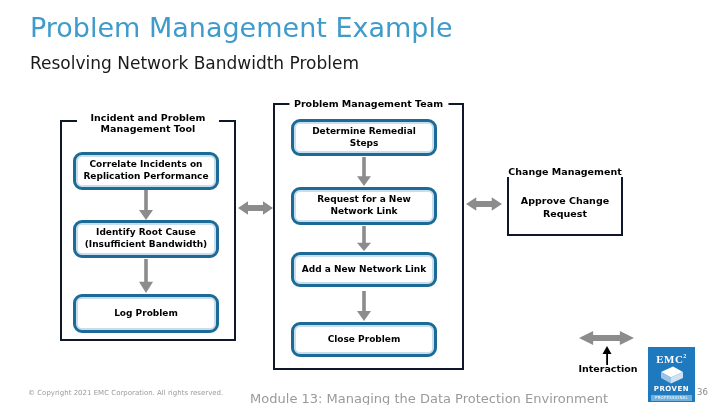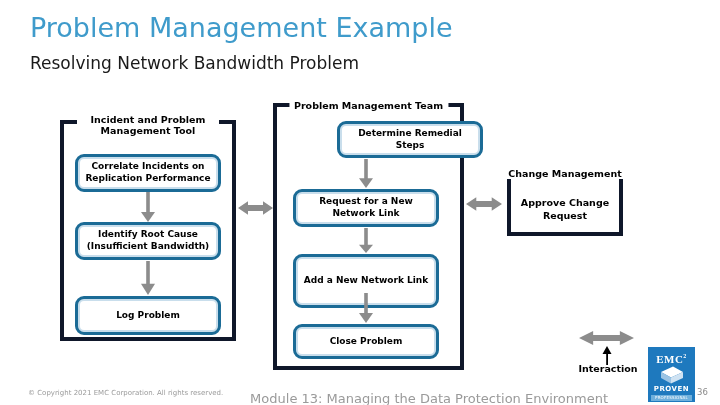--- a/index.html
+++ b/index.html
@@ -4,21 +4,21 @@
 <style>
   html,body { margin:0; padding:0; background:#e8e8e8; }
   .slide {
     position:relative; width:720px; height:405px; background:#ffffff;
     font-family:"DejaVu Sans","Liberation Sans",sans-serif; overflow:hidden;
     margin:0 auto;
   }
   .title { position:absolute; left:30px; top:12px; font-size:27px; color:#3F9BCB; white-space:nowrap; }
   .subtitle { position:absolute; left:30px; top:53px; font-size:17px; color:#1a1a1a; white-space:nowrap; }
 
-  .group { position:absolute; border:4px solid #0f172a; box-sizing:border-box; background:transparent; }
+  .group { position:absolute; border:2px solid #0f172a; box-sizing:border-box; background:transparent; }
   .group-label {
     position:absolute; left:50%; transform:translateX(-50%);
     background:#ffffff; font-weight:bold; font-size:9.5px; line-height:11px;
     text-align:center; padding:0 5px; white-space:nowrap; color:#000;
   }
   .group-label.two-line { white-space:normal; width:132px; top:-10px; }
   .group-label.one-line { top:-7px; }
 
   #group-tool   { left:60px;  top:120px; width:176px; height:221px; }
   #group-team   { left:273px; top:103px; width:191px; height:267px; }
@@ -31,23 +31,23 @@
     display:flex; align-items:center; justify-content:center;
     text-align:center; font-weight:bold; font-size:9px; line-height:1.3;
     color:#000; padding:2px 7px;
   }
   #group-tool .pbox { left:11px; }
   #box-correlate { top:30px;  height:38px; }
   #box-rootcause { top:98px;  height:38px;text-align:center; }
   #box-log       { top:172px; height:39px; }
 
   #group-team .pbox { left:16px; }
-  #box-determine { top:14px;  height:37px;margin-left:44px; }
+  #box-determine { top:14px;  height:37px; }
   #box-request   { top:82px;  height:38px; }
-  #box-add       { top:147px; height:54px; }
+  #box-add       { top:147px; height:35px; }
   #box-close     { top:217px; height:35px; }
 
   .change-text {
     position:absolute; left:0; right:0; top:16px; margin:6px auto; width:104px;
     text-align:center; font-weight:bold; font-size:9.5px; line-height:1.35; color:#000;
   }
 
   .varrow { position:absolute; width:16px; }
   #group-tool .varrow { left:76px; }
   #group-team .varrow { left:81px; }

